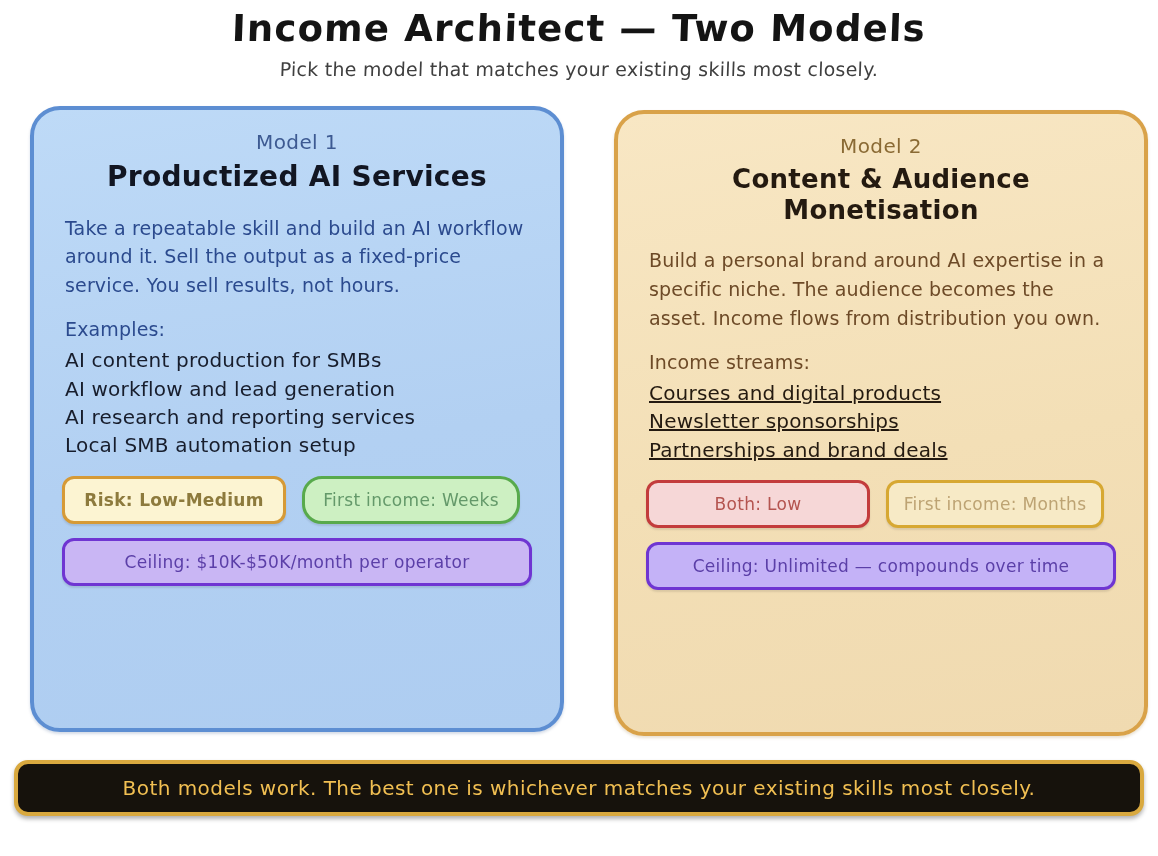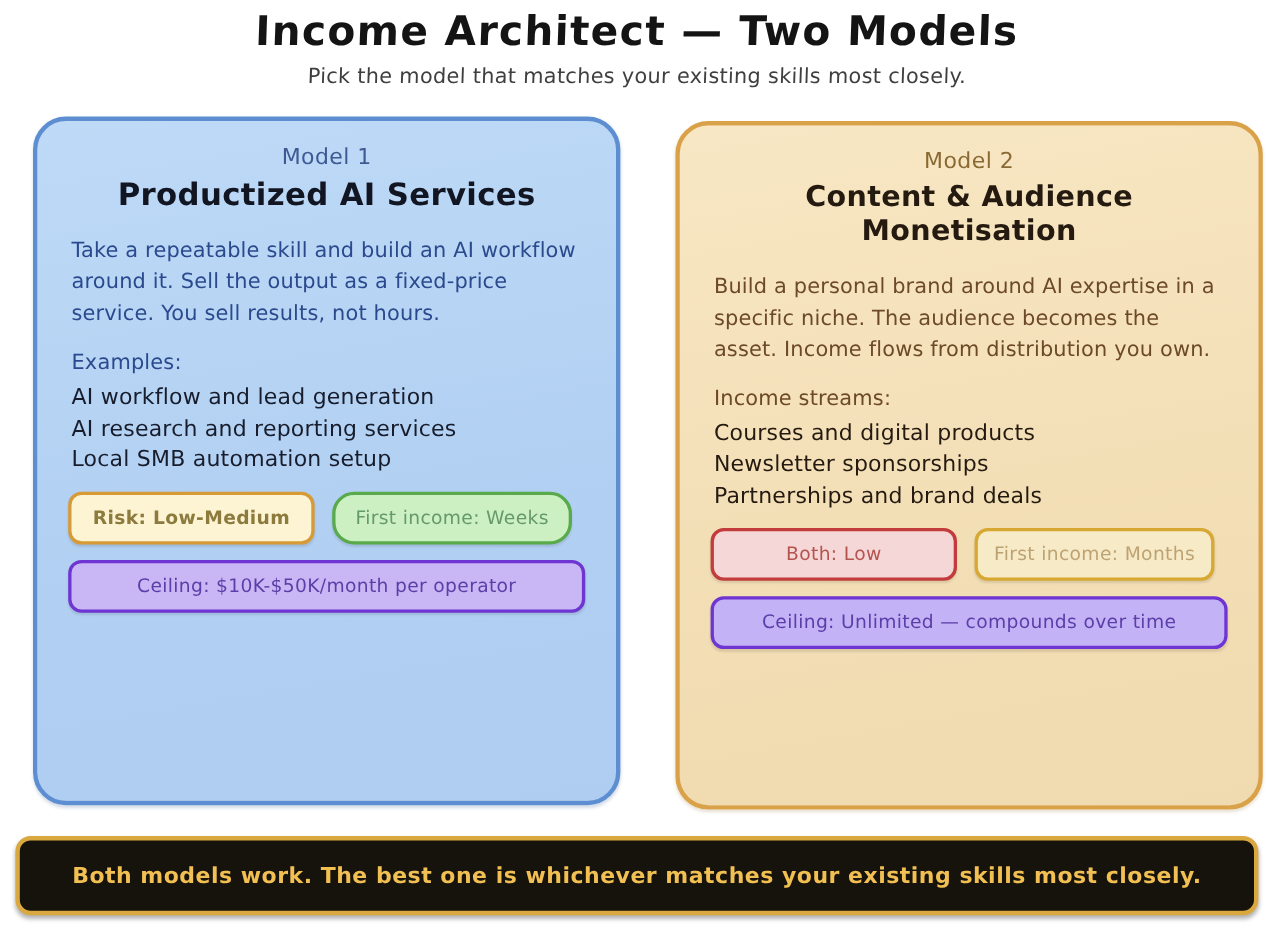--- a/index.html
+++ b/index.html
@@ -114,21 +114,21 @@
     list-style: none;
     margin: 0 0 16px 0;
     padding: 0 0 0 3px;
   }
   .card-list li {
     font-size: 20px;
     line-height: 1.42;
     letter-spacing: .2px;
   }
   #card-model-1 .card-list li { color: #171d2c; }
-  #card-model-2 .card-list li { color: #241a10; }
+  #card-model-2 .card-list li { color: #241a10; text-decoration: underline; }
 
   
   .badge-row {
     display: flex;
     gap: 16px;
     margin: 4px 0 0 0;
   }
   .badge {
     box-sizing: border-box;
     border-radius: 12px;
@@ -157,31 +157,30 @@
   #card-model-1 .badge-row .badge:nth-child(2) { width: 218px; border-radius: 20px; }
   #card-model-2 .badge-row .badge:nth-child(1) { width: 224px; }
   #card-model-2 .badge-row .badge:nth-child(2) { width: 218px; }
 
   
   #footer-banner {
     position: absolute;
     left: 14px;
     top: 760px;
     width: 1130px;
-    height: 72px;
+    height: 56px;
     box-sizing: border-box;
     background: #16120c;
     border: 4px solid #d8a githubColor;
     border: 4px solid #d9a93f;
     border-radius: 14px;
     display: flex;
     align-items: center;
     justify-content: center;
     box-shadow: 0 3px 4px rgba(0,0,0,.3);
-    font-weight: bold;
   }
   #footer-banner-text {
     color: #f1bf52;
     font-size: 20px;
     letter-spacing: .45px;
     text-align: center;
   }
 </style>
 </head>
 <body>
@@ -190,20 +189,21 @@
   <h1 id="page-title">Income Architect — Two Models</h1>
   <p id="page-subtitle">Pick the model that matches your existing skills most closely.</p>
 </div>
 
 <div class="card" id="card-model-1">
   <div class="card-eyebrow">Model 1</div>
   <div class="card-title">Productized AI Services</div>
   <p class="card-body">Take a repeatable skill and build an AI workflow around it. Sell the output as a fixed-price service. You sell results, not hours.</p>
   <div class="list-heading">Examples:</div>
   <ul class="card-list">
+    <li>AI content production for SMBs</li>
     <li>AI workflow and lead generation</li>
     <li>AI research and reporting services</li>
     <li>Local SMB automation setup</li>
   </ul>
   <div class="badge-row">
     <div class="badge badge-amber">Risk: Low-Medium</div>
     <div class="badge badge-green">First income: Weeks</div>
   </div>
   <div class="badge badge-purple badge-wide">Ceiling: $10K-$50K/month per operator</div>
 </div>

